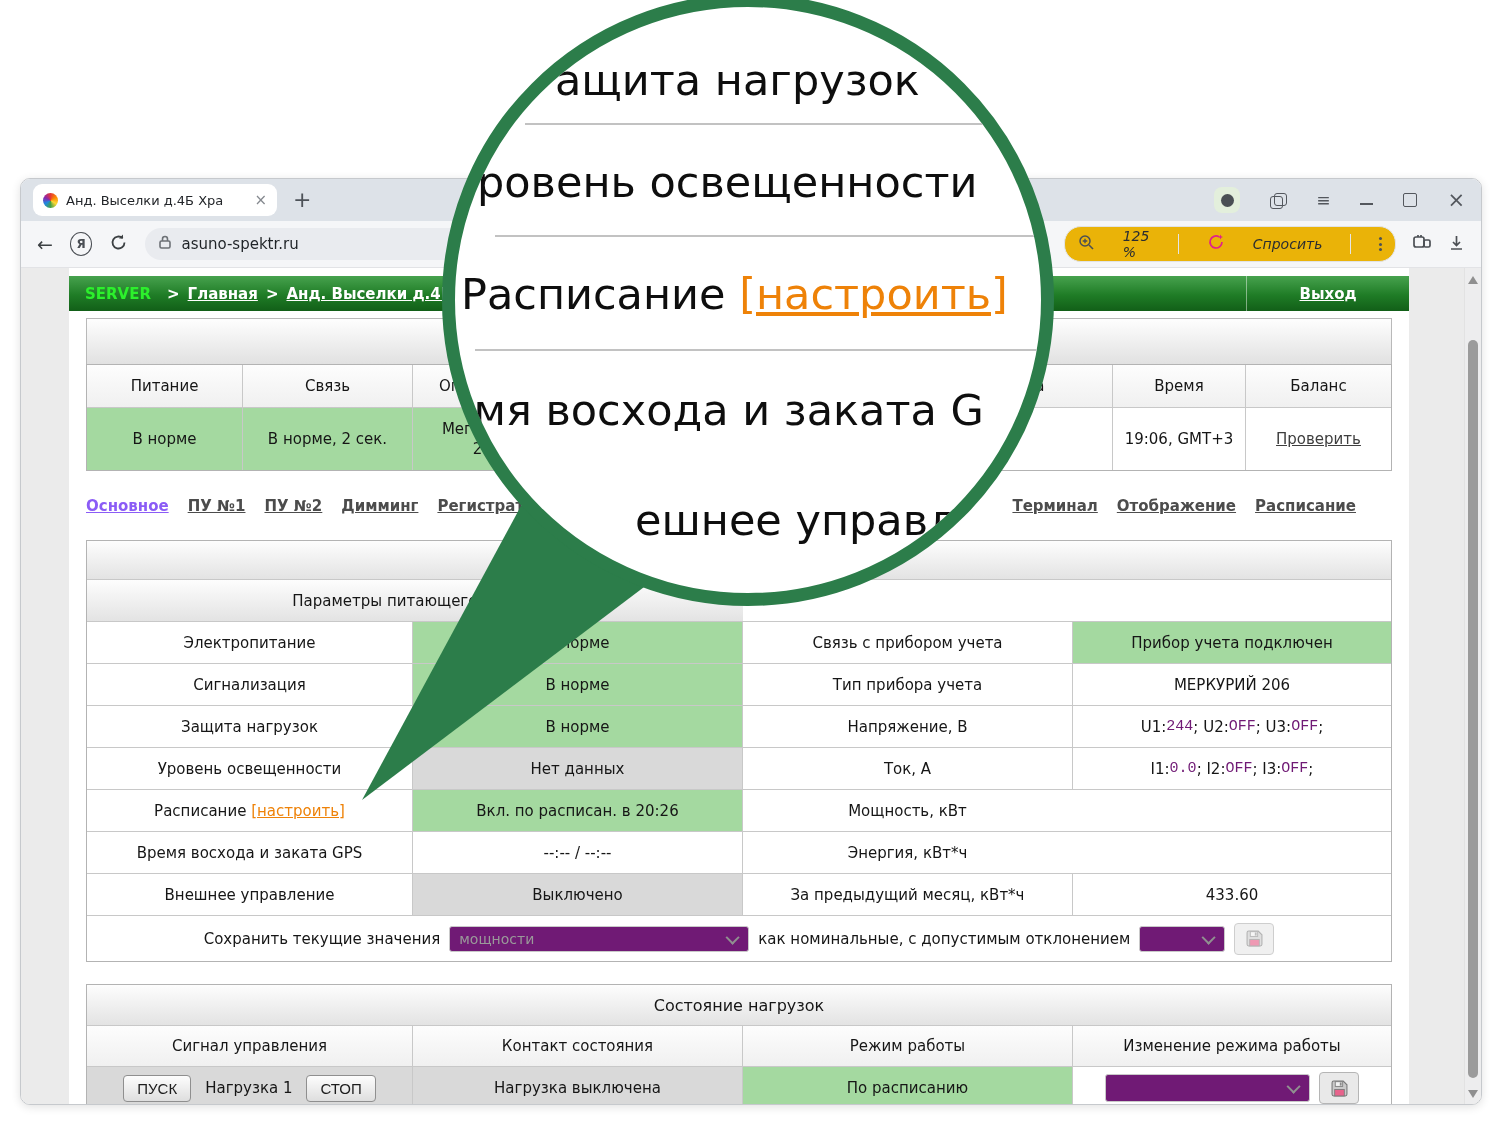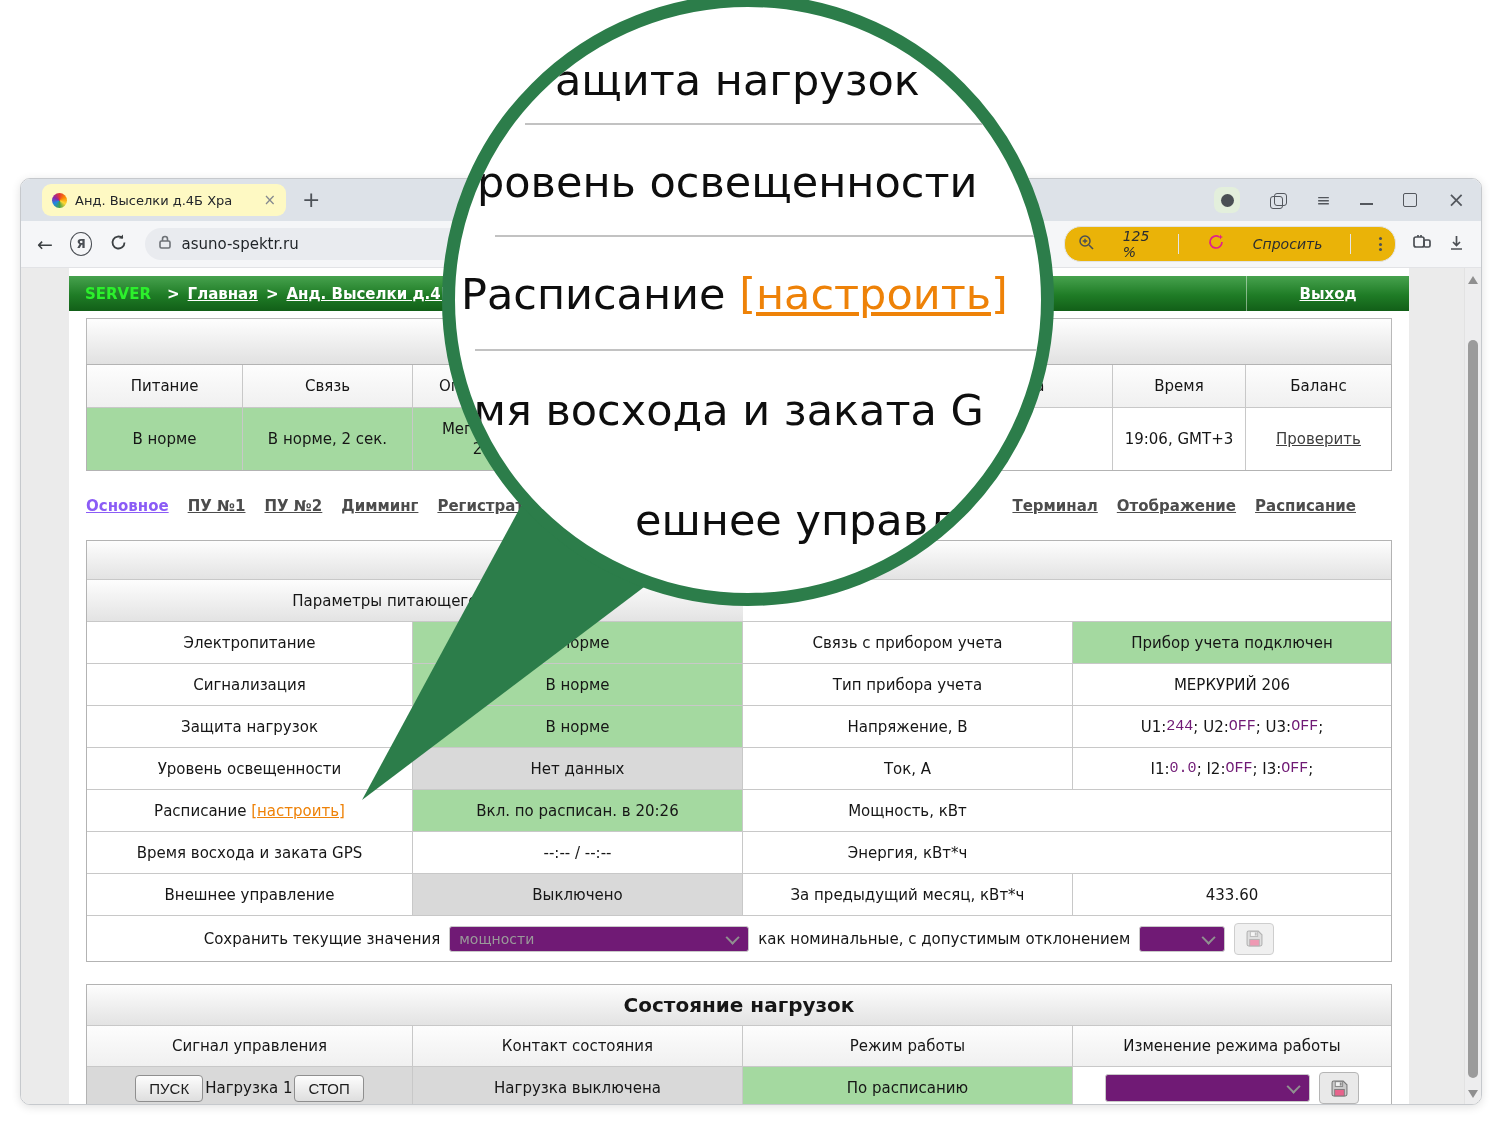--- a/index.html
+++ b/index.html
@@ -4,22 +4,22 @@
 <style>
   html,body{margin:0;padding:0;}
   body{width:1500px;height:1130px;background:#ffffff;position:relative;overflow:hidden;
        font-family:"DejaVu Sans","Liberation Sans",sans-serif;color:#161616;}
 
   
   .win{position:absolute;left:20px;top:178px;width:1460px;height:925px;background:#fff;
        border:1px solid #c6c9cd;border-radius:10px;overflow:hidden;z-index:1;
        box-shadow:0 2px 10px rgba(0,0,0,.12);}
   .tabbar{height:42px;background:#dde2e8;display:flex;align-items:center;padding:0 12px;}
-  .tab{width:224px;height:32px;background:#fef9c3;border-radius:9px;display:flex;align-items:center;
-       gap:8px;padding:0 10px;margin-left:9px;}
+  .tab{width:224px;height:32px;background:#ffffff;border-radius:9px;display:flex;align-items:center;
+       gap:8px;padding:0 10px;}
   .favicon{width:15px;height:15px;border-radius:50%;flex:0 0 15px;
        background:conic-gradient(#e53935,#fb8c00,#fdd835,#43a047,#1e88e5,#8e24aa,#e53935);}
   .tab-title{font-size:13px;color:#23262a;white-space:nowrap;overflow:hidden;flex:1;}
   .tab-close{color:#85898f;font-size:15px;line-height:1;}
   .newtab{font-size:22px;color:#4d5258;margin-left:16px;line-height:1;}
   .tbright{margin-left:auto;display:flex;align-items:center;gap:30px;margin-right:4px;}
   .avatar{width:26px;height:26px;border-radius:8px;background:#e3efdc;display:flex;align-items:center;justify-content:center;}
   .avatar i{width:13px;height:13px;border-radius:50%;background:#4a4f54;display:block;}
   .wicon{color:#53575d;font-size:17px;line-height:1;}
   .maxbox{width:12px;height:12px;border:1.7px solid #53575d;border-radius:2px;}
@@ -105,22 +105,22 @@
        align-items:center;justify-content:space-between;padding:0 9px;color:#9a9a9a;font-size:14px;
        box-sizing:border-box;}
   .sel .chev{width:8px;height:8px;border-left:2px solid #909090;border-bottom:2px solid #909090;
        transform:rotate(-45deg) translateY(-2px);}
   .sel1{width:300px;} .sel2{width:86px;} .sel3{width:205px;height:28px;}
   .savebtn{width:38px;height:30px;background:#e9e9e9;border:1px solid #b5b5b5;border-radius:4px;
            display:flex;align-items:center;justify-content:center;}
   .savebtn.dim{opacity:.65;}
   .pbtn{border:1px solid #8f8f8f;border-radius:4px;background:linear-gradient(#fdfdfd,#dedede);
         padding:4px 13px;font-size:15px;color:#1d1d1d;}
-  .loadname{margin:0 2px;}
-  .capbold{font-weight:bold;font-size:20px;}
+  .loadname{margin:0 14px;}
+  .capbold{font-weight:normal;font-size:16px;}
 
   
   .magtail{position:absolute;left:340px;top:460px;z-index:40;}
   .mag{position:absolute;left:442px;top:-6px;width:612px;height:612px;box-sizing:border-box;
        border:13px solid #2c7d4a;border-radius:50%;background:#fff;overflow:hidden;z-index:50;}
   .mline{position:absolute;font-size:43px;color:#0e0e0e;white-space:nowrap;}
   .mhr{position:absolute;height:2px;background:#c2c2c2;right:0;}
   .morange{color:#ee8208;text-decoration:underline;}
 </style>
 </head>

